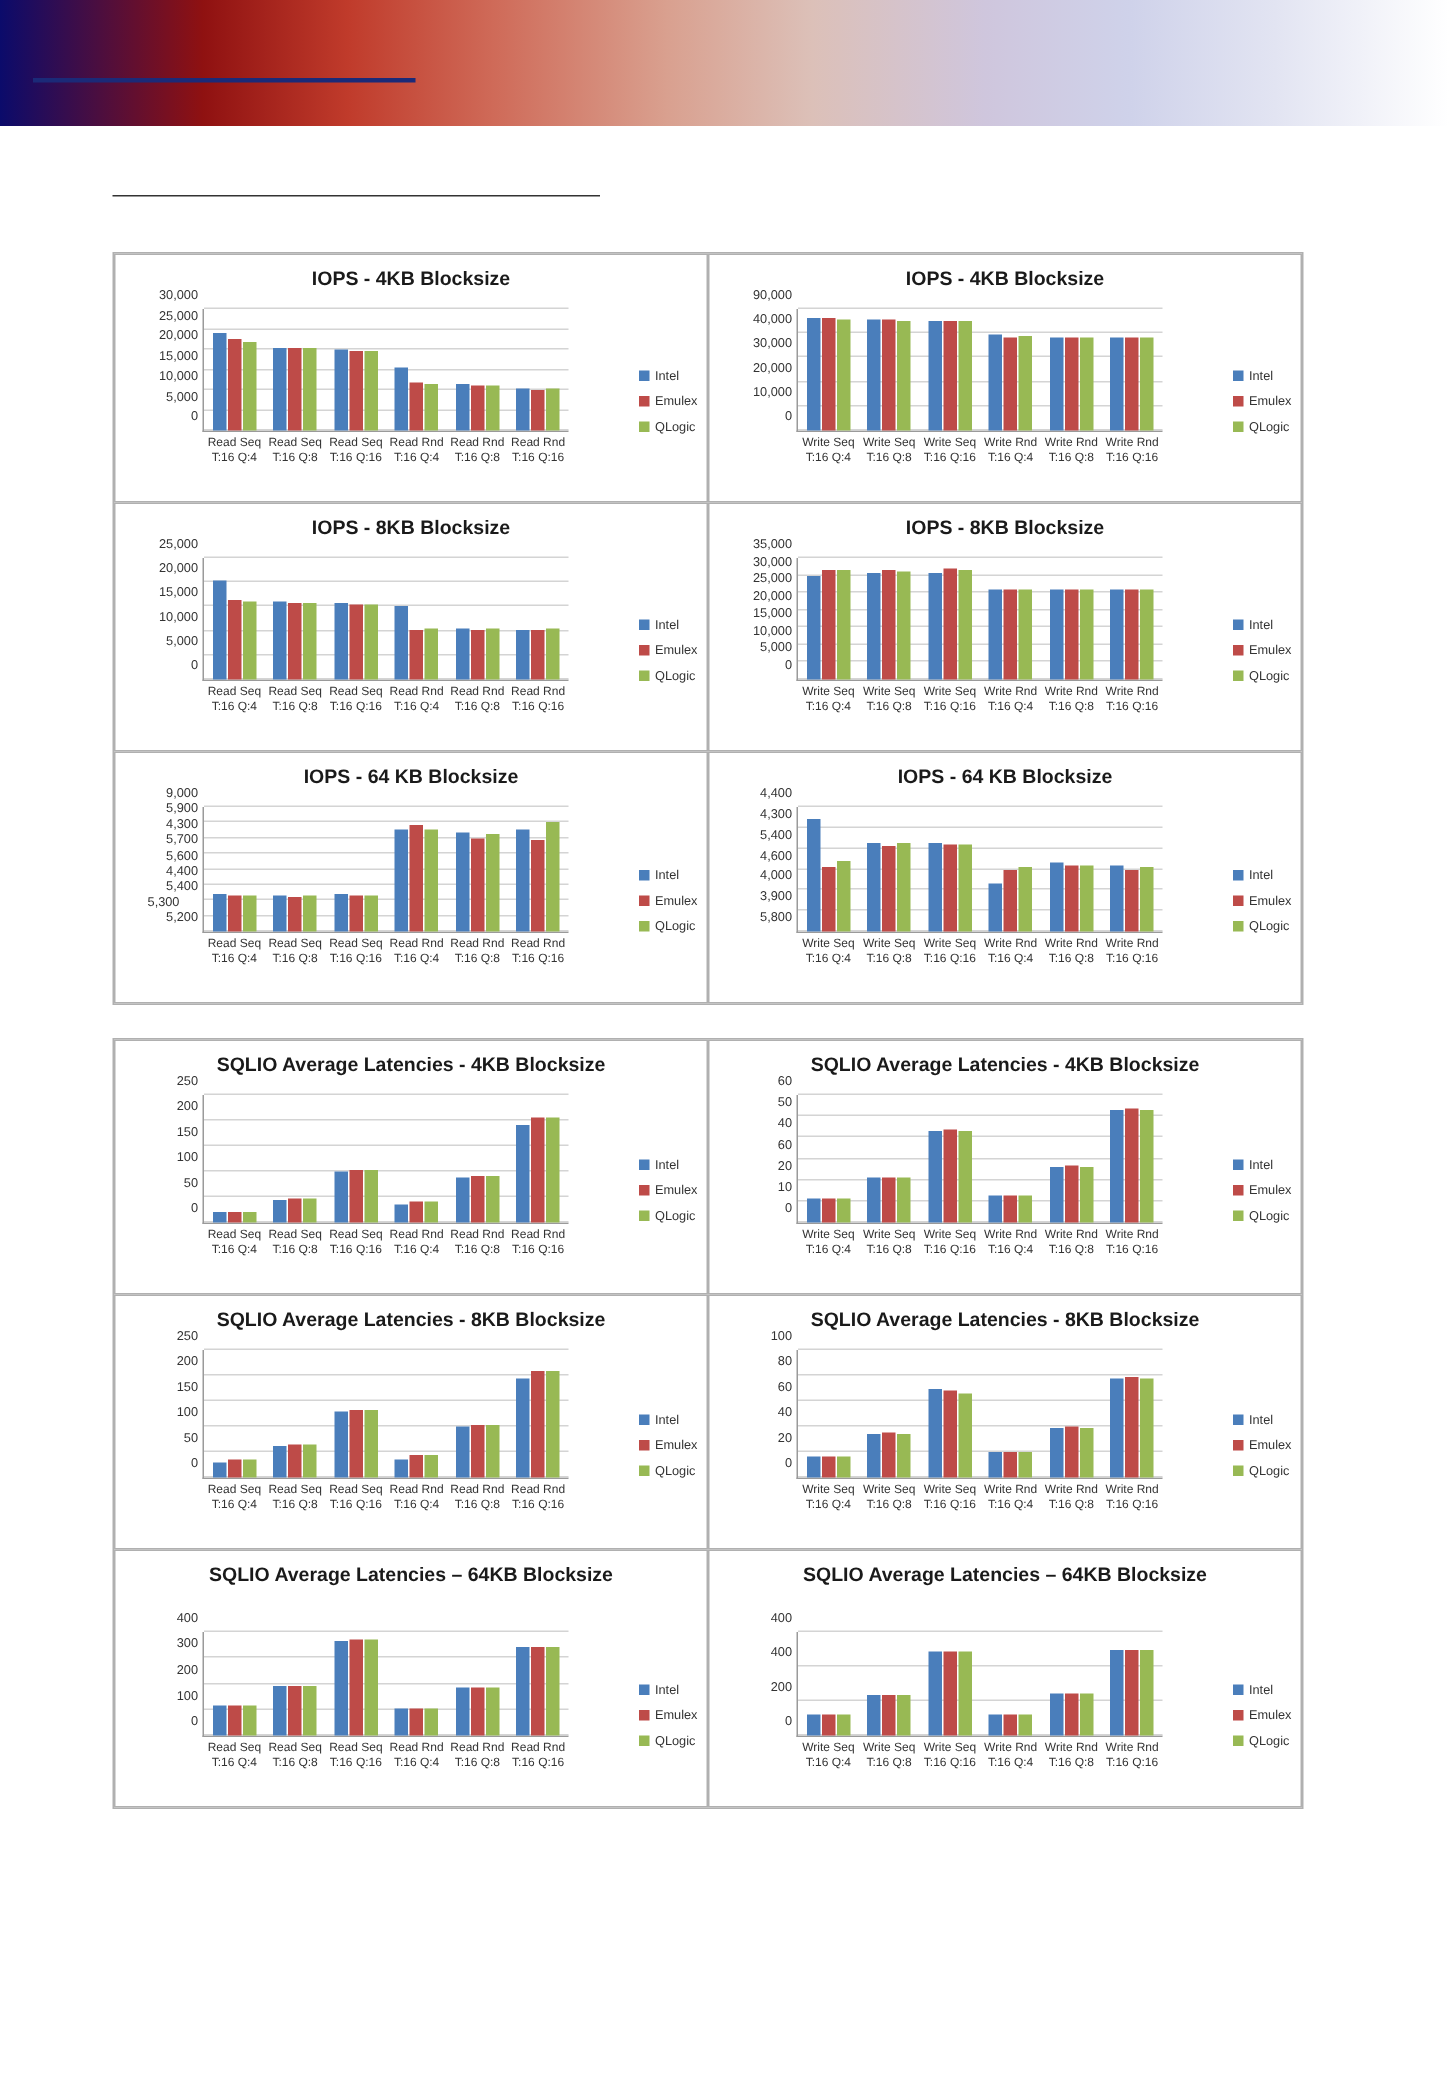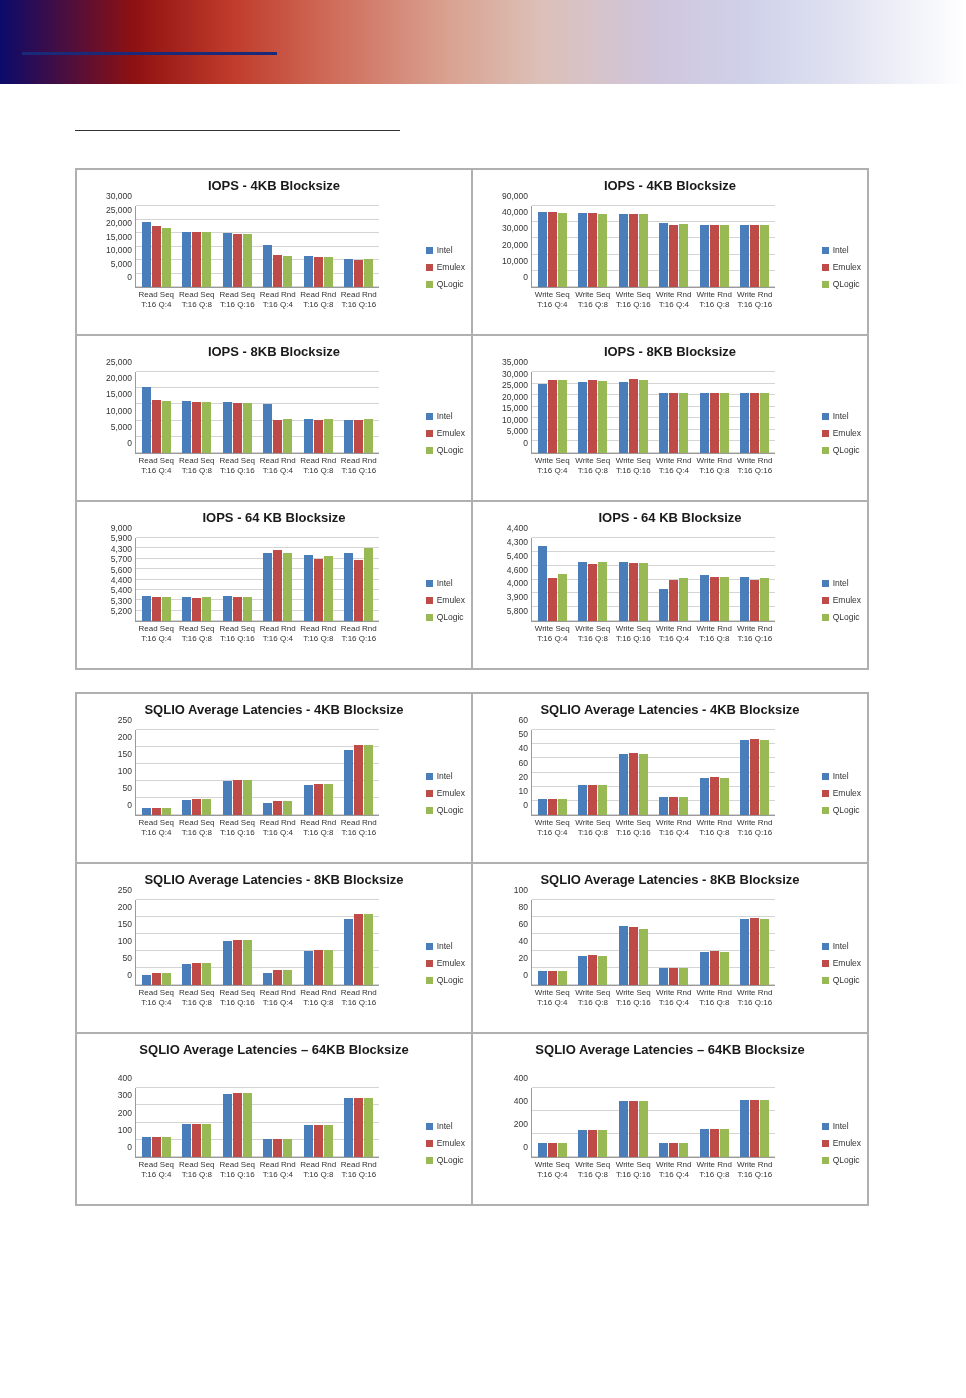--- a/index.html
+++ b/index.html
@@ -409,21 +409,21 @@
       </div>
     </div>
     <div class="cell" style="left: 0px; top: 332px; width: 396px; height: 168px;">
       <div class="chart">
         <div class="chart-title">IOPS - 64 KB Blocksize</div>
         <div class="plot-wrap">
           <div class="plot">
             <div class="gridline" style="bottom: 0%;"></div>
             <div class="ylab" style="bottom: 0%;">5,200</div>
             <div class="gridline" style="bottom: 12.5%;"></div>
-            <div class="ylab" style="bottom: 12.5%;">5,300</div>
+            <div class="ylab" style="bottom: 12.5%; text-align: center;">5,300</div>
             <div class="gridline" style="bottom: 25%;"></div>
             <div class="ylab" style="bottom: 25%;">5,400</div>
             <div class="gridline" style="bottom: 37.5%;"></div>
             <div class="ylab" style="bottom: 37.5%;">4,400</div>
             <div class="gridline" style="bottom: 50%;"></div>
             <div class="ylab" style="bottom: 50%;">5,600</div>
             <div class="gridline" style="bottom: 62.5%;"></div>
             <div class="ylab" style="bottom: 62.5%;">5,700</div>
             <div class="gridline" style="bottom: 75%;"></div>
             <div class="ylab" style="bottom: 75%;">4,300</div>

